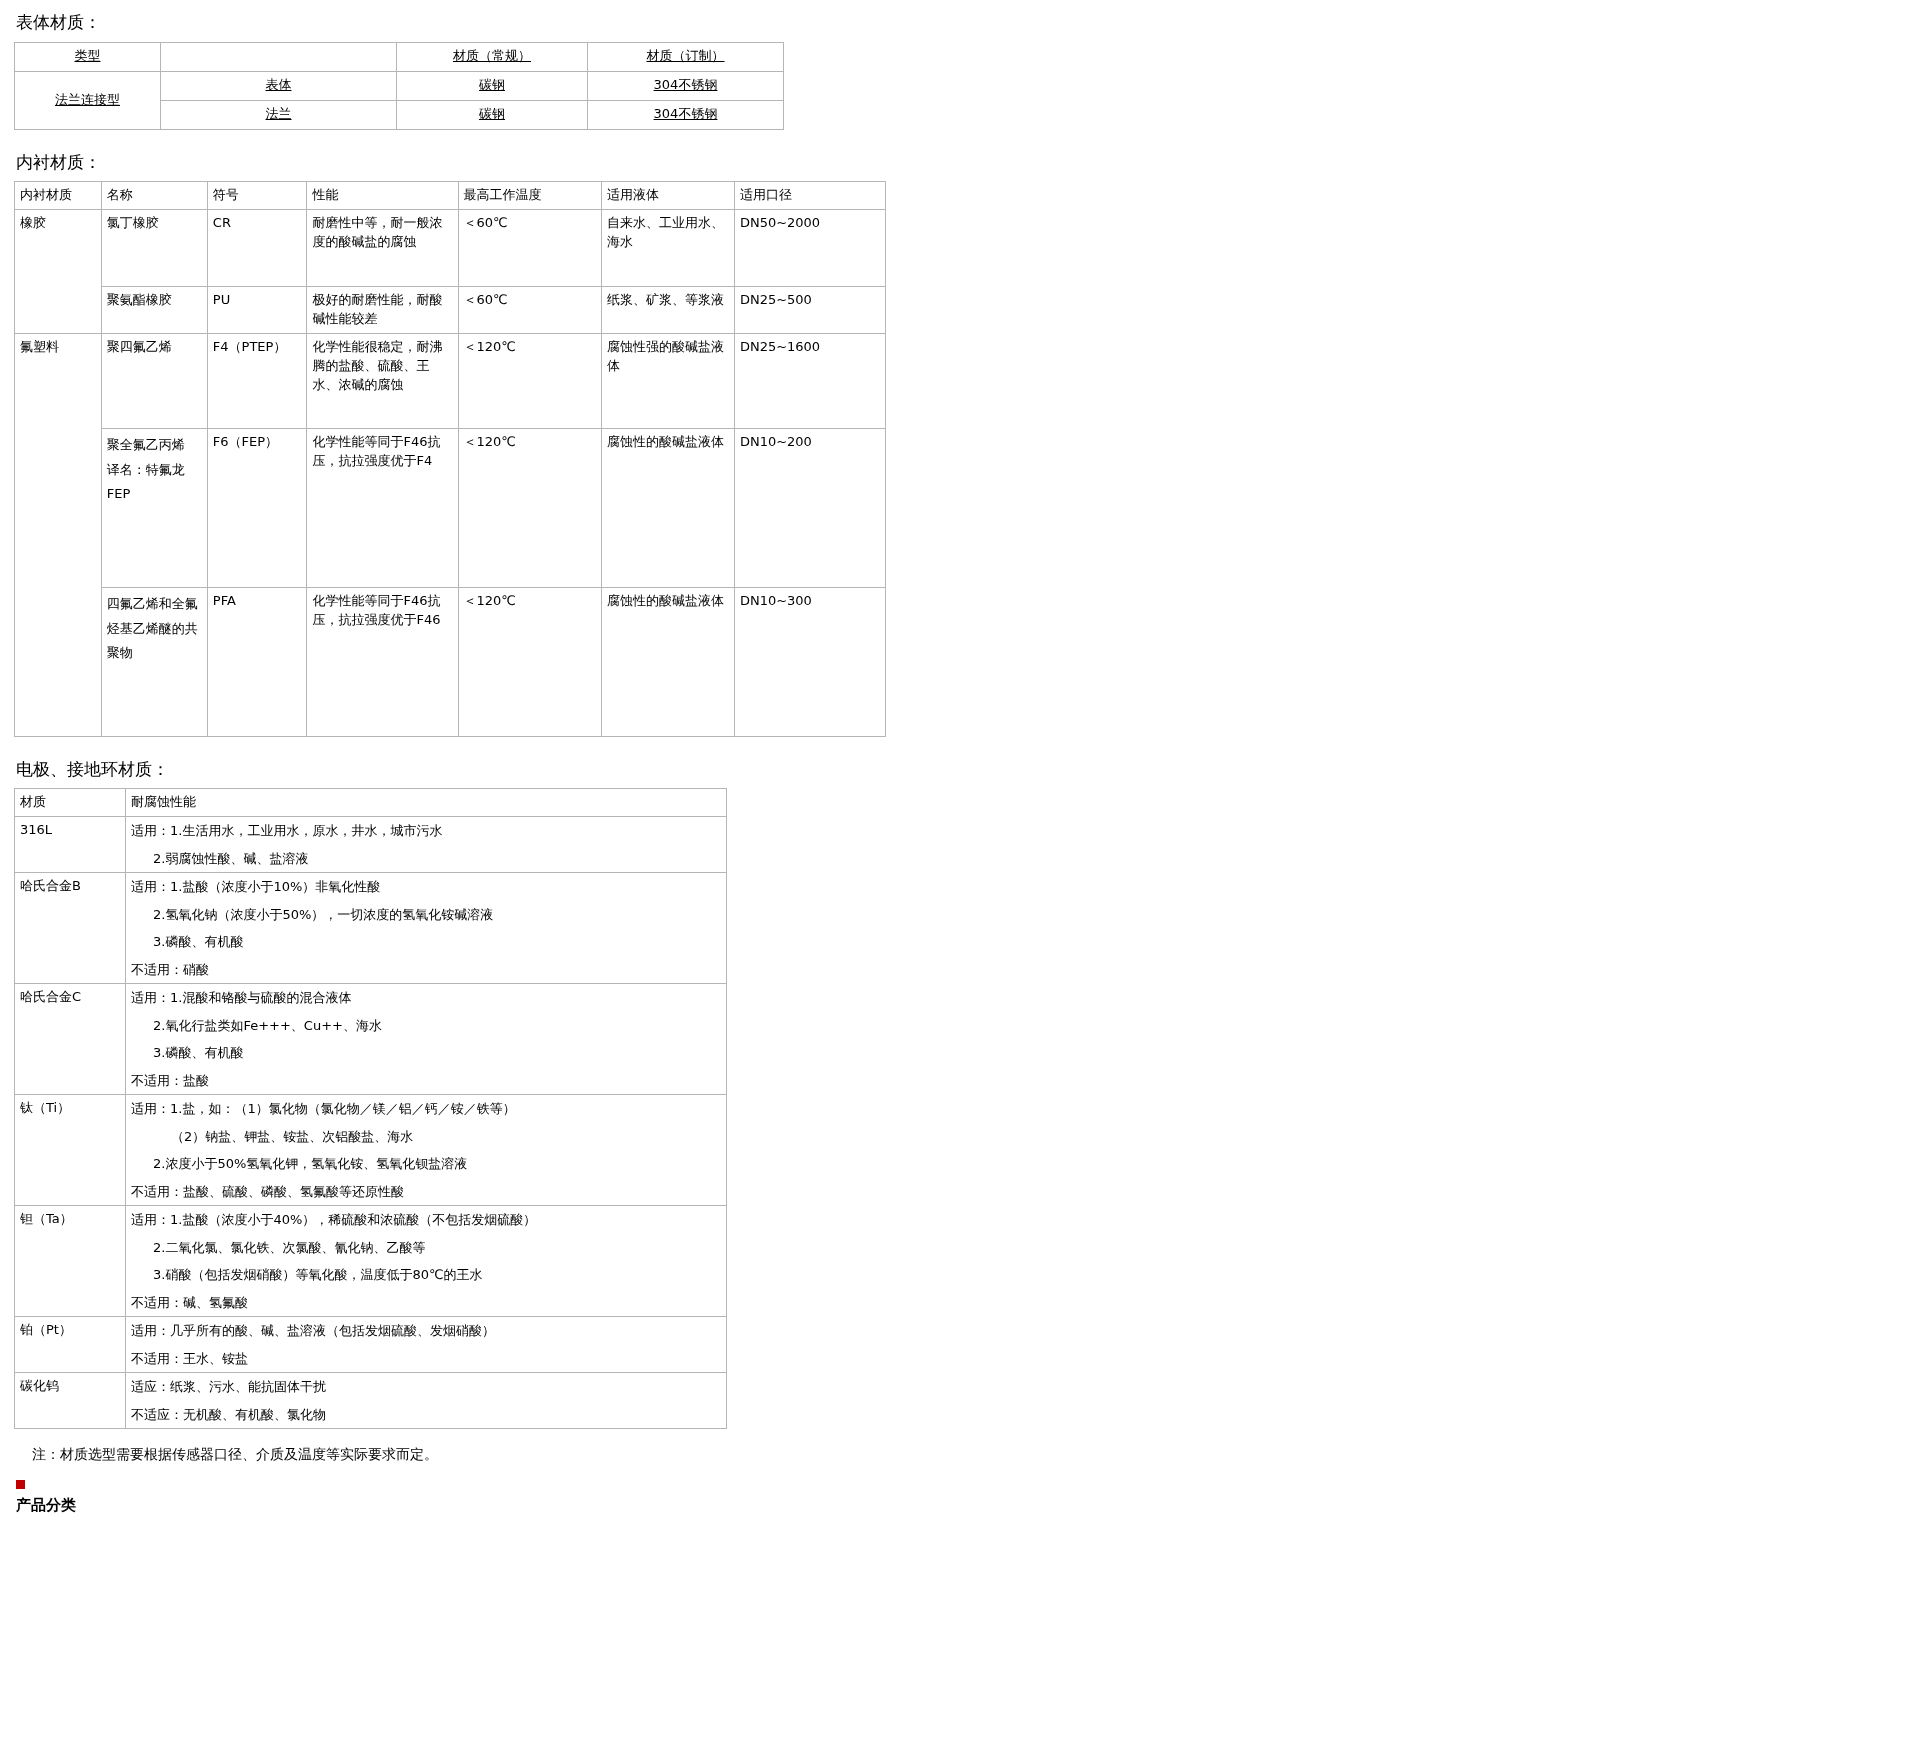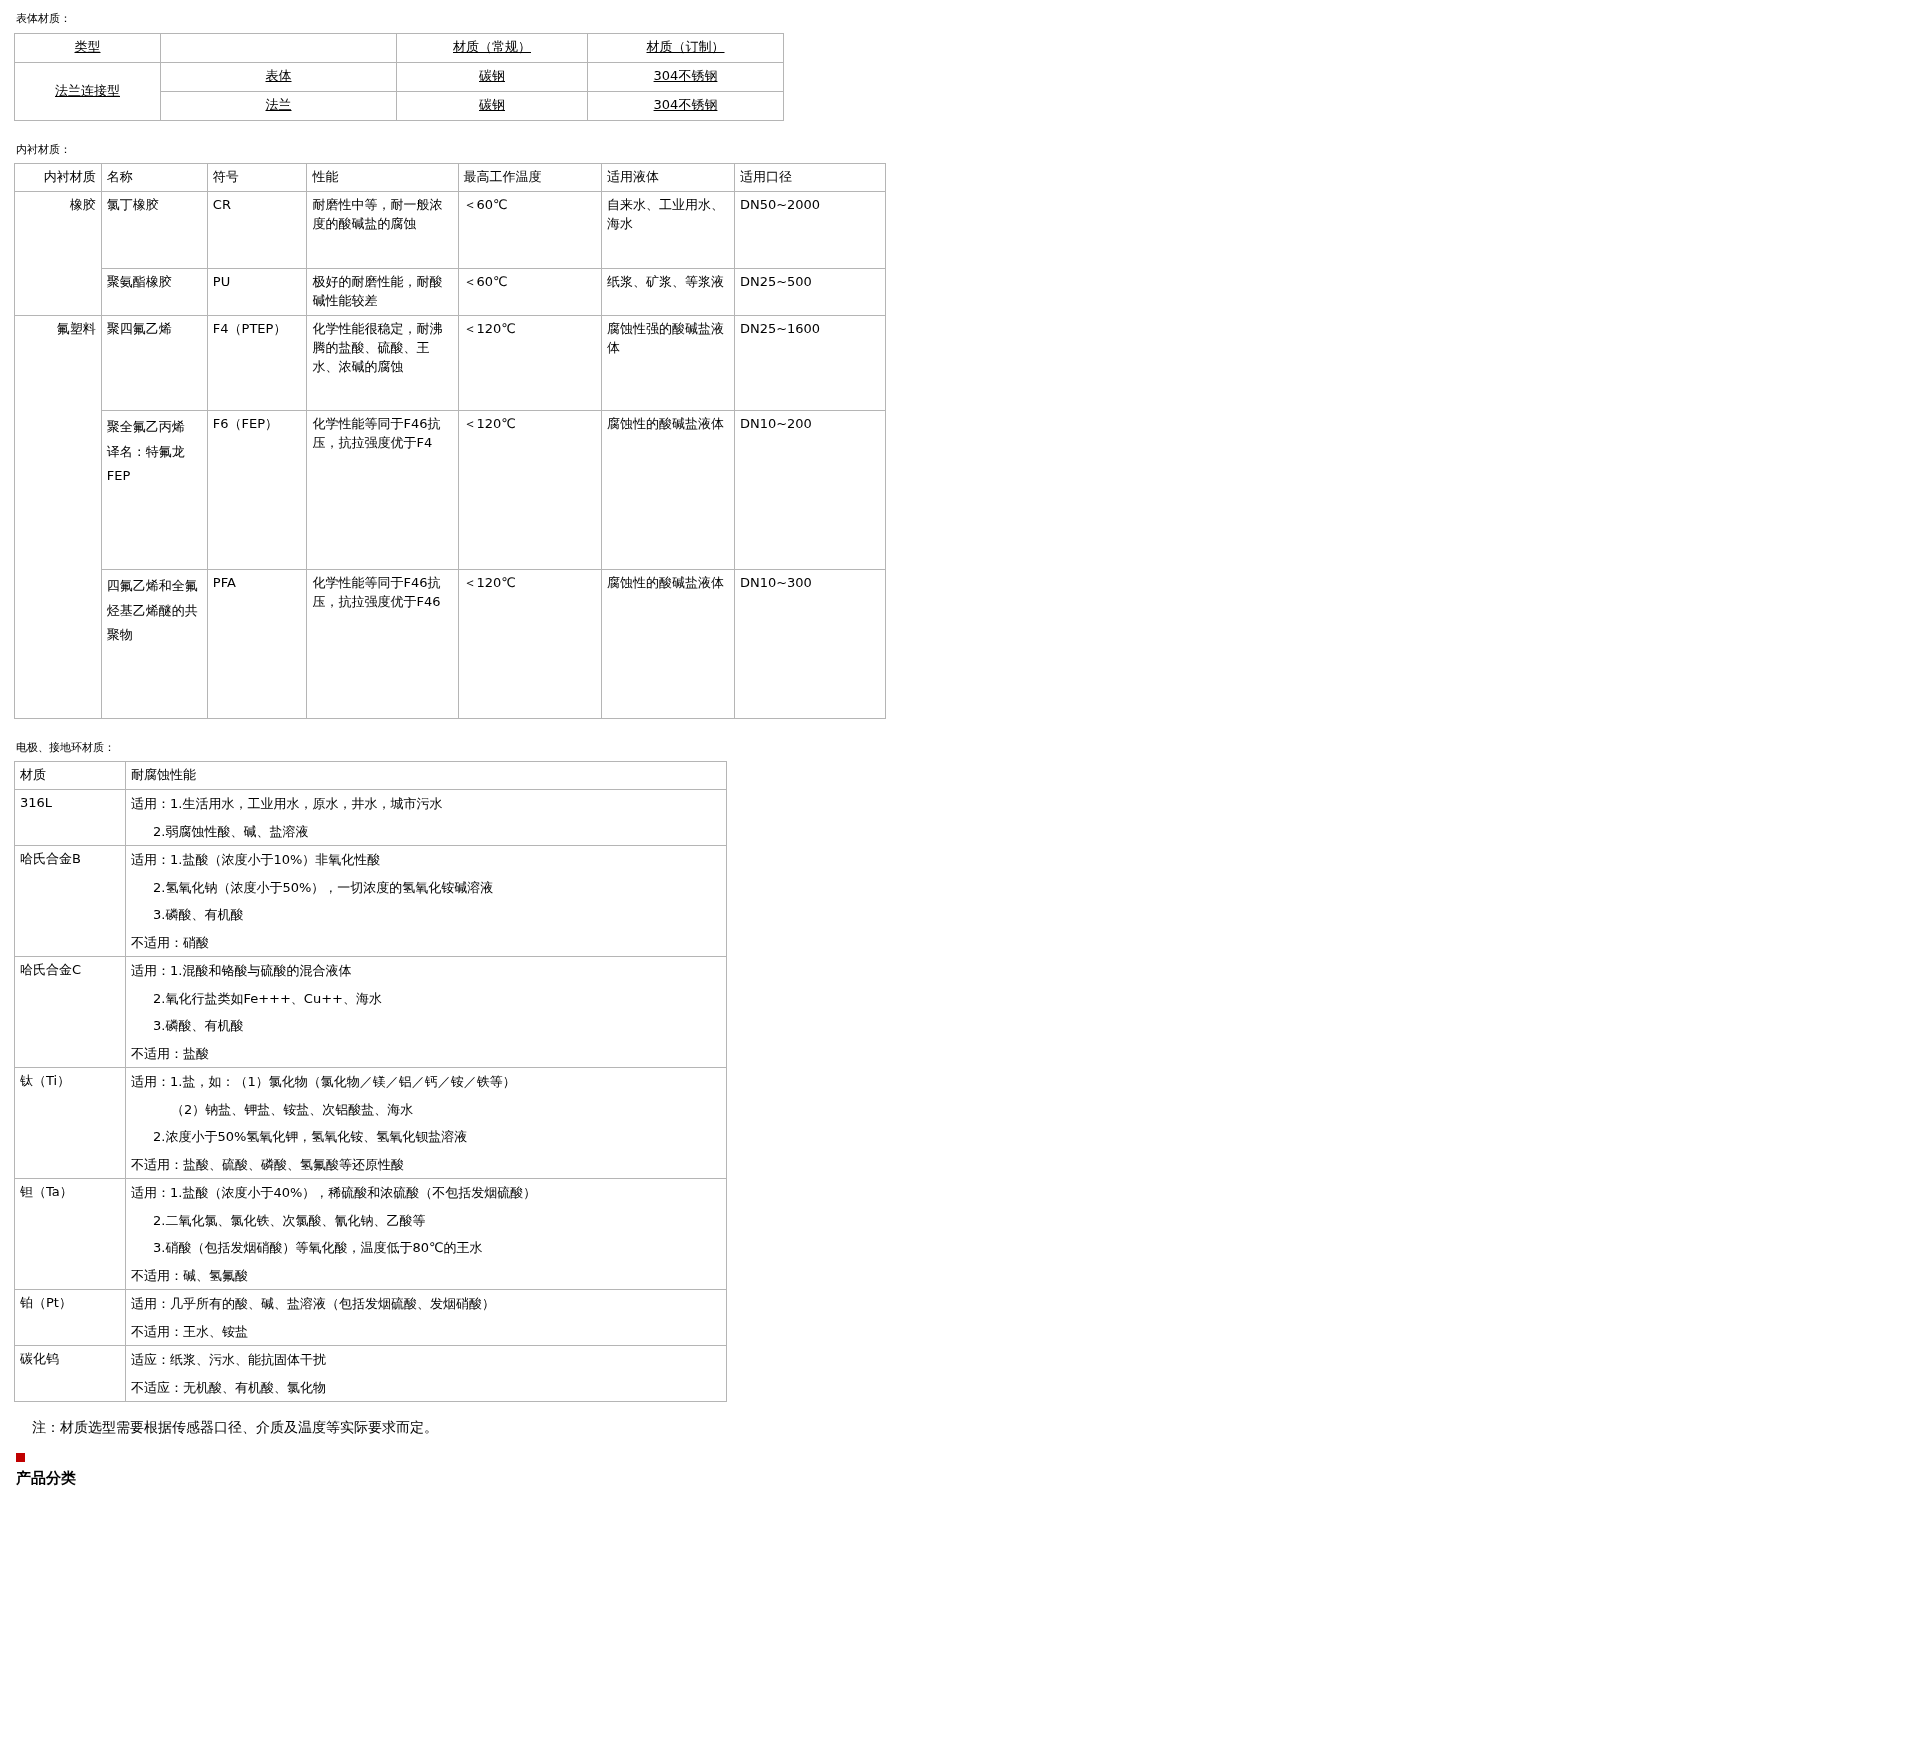--- a/index.html
+++ b/index.html
@@ -15,21 +15,21 @@
     color: #000000;
     -webkit-font-smoothing: antialiased;
   }
   .page {
     position: relative;
     width: 1920px;
     padding: 10px 0 0 14px;
     box-sizing: border-box;
   }
   .section-label {
-    font-size: 11px;
+    font-size: 17px;
     line-height: 1.5;
     margin: 0 0 6px 2px;
     color: #000;
     font-family: Liberation Serif, serif;
   }
   table.doc {
     border-collapse: collapse;
     table-layout: fixed;
     margin-bottom: 4px;
   }
@@ -49,21 +49,21 @@
   #tbl-body { width: 735px; }
   #tbl-body td { height: 20px; text-decoration: underline; }
   #tbl-body td.center { text-align: center; }
   #tbl-body .c0 { width: 135px; }
   #tbl-body .c1 { width: 225px; }
   #tbl-body .c2 { width: 180px; }
   #tbl-body .c3 { width: 185px; }
 
   
   #tbl-lining { width: 872px; }
-  #tbl-lining .l0 { width: 70px; text-align: right; }
+  #tbl-lining .l0 { width: 70px; }
   #tbl-lining .l1 { width: 88px; }
   #tbl-lining .l2 { width: 82px; }
   #tbl-lining .l3 { width: 130px; margin-top: 40px; }
   #tbl-lining .l4 { width: 123px; }
   #tbl-lining .l5 { width: 113px; }
   #tbl-lining .l6 { width: 130px; }
   #tbl-lining td.tall { line-height: 1.9; }
 
   
   #tbl-electrode { width: 690px; }

